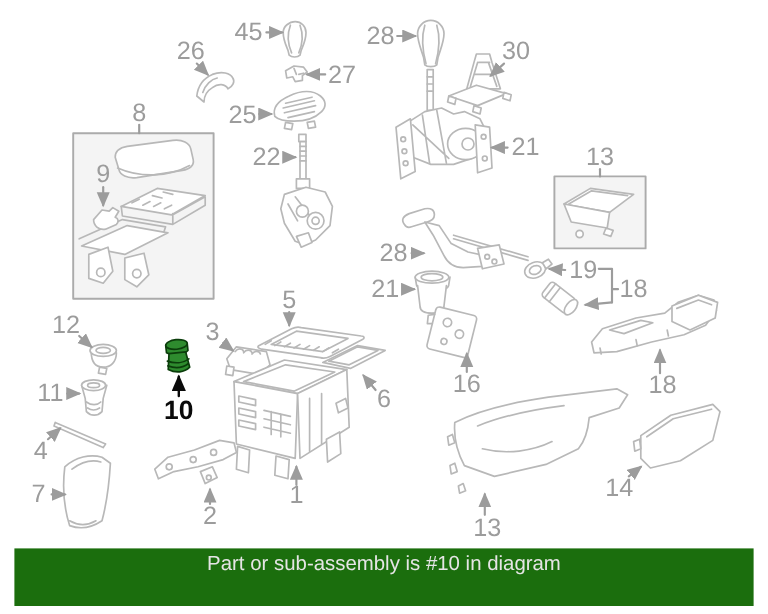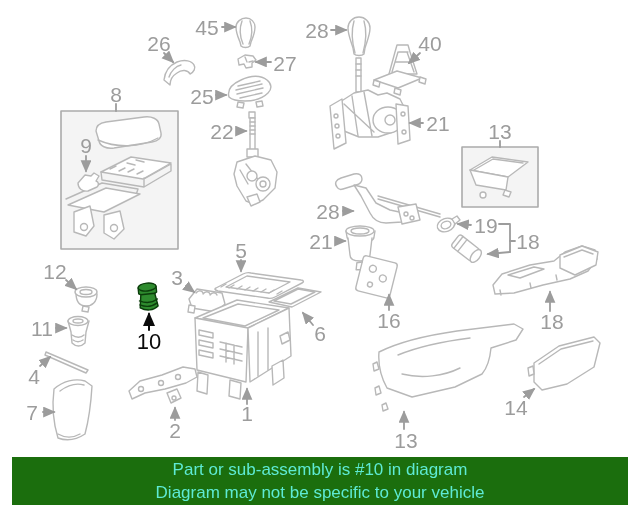--- a/index.html
+++ b/index.html
@@ -6,24 +6,24 @@
   .stage {
     position:relative; width:640px; height:512px; background:#ffffff;
     overflow:hidden; font-family:"Liberation Sans", sans-serif;
   }
   .stage svg { position:absolute; left:0; top:0; }
   .callout {
     position:absolute; transform:translate(-50%,-50%);
     font-size:21px; color:#9c9c9c; line-height:1; white-space:nowrap;
     user-select:none;
   }
-  .callout.hl { color:#0a0a0a; font-weight:normal; font-size:22px; }
+  .callout.hl { color:#0a0a0a; font-weight:bold; font-size:22px; }
   .banner {
     position:absolute; left:12px; top:457px; width:616px; height:48px;
-    background:#1b6e0d; color:#5eead4; text-align:center;
+    background:#1b6e0d; color:#e5e5e5; text-align:center;
     font-size:17px; line-height:23px; padding-top:1px; box-sizing:border-box;
   }
 </style>
 </head>
 <body>
 
 <div class="stage">
 
 <svg width="640" height="512" viewBox="0 0 640 512">
   <defs>
@@ -311,29 +311,28 @@
 <div class="callout hl" style="left:149px;top:342px">10</div>
 <div class="callout" style="left:42px;top:328px">11</div>
 <div class="callout" style="left:55px;top:271px">12</div>
 <div class="callout" style="left:406px;top:440px">13</div>
 <div class="callout" style="left:516px;top:407px">14</div>
 <div class="callout" style="left:552px;top:321px">18</div>
 <div class="callout" style="left:389px;top:320px">16</div>
 <div class="callout" style="left:500px;top:131px">13</div>
 <div class="callout" style="left:528px;top:241px">18</div>
 <div class="callout" style="left:486px;top:225px">19</div>
-<div class="callout" style="left:430px;top:43px">40</div>
+<div class="callout" style="left:430px;top:43px">30</div>
 <div class="callout" style="left:438px;top:123px">21</div>
 <div class="callout" style="left:222px;top:131px">22</div>
 <div class="callout" style="left:317px;top:30px">28</div>
 <div class="callout" style="left:207px;top:27px">45</div>
 <div class="callout" style="left:202px;top:96px">25</div>
 <div class="callout" style="left:159px;top:43px">26</div>
 <div class="callout" style="left:285px;top:63px">27</div>
 <div class="callout" style="left:328px;top:211px">28</div>
 <div class="callout" style="left:321px;top:241px">21</div>
 
 <div class="banner">
   <div>Part or sub-assembly is #10 in diagram</div>
-  <div>Diagram may not be specific to your vehicle</div>
 </div>
 
 </div>
 
 </body></html>

